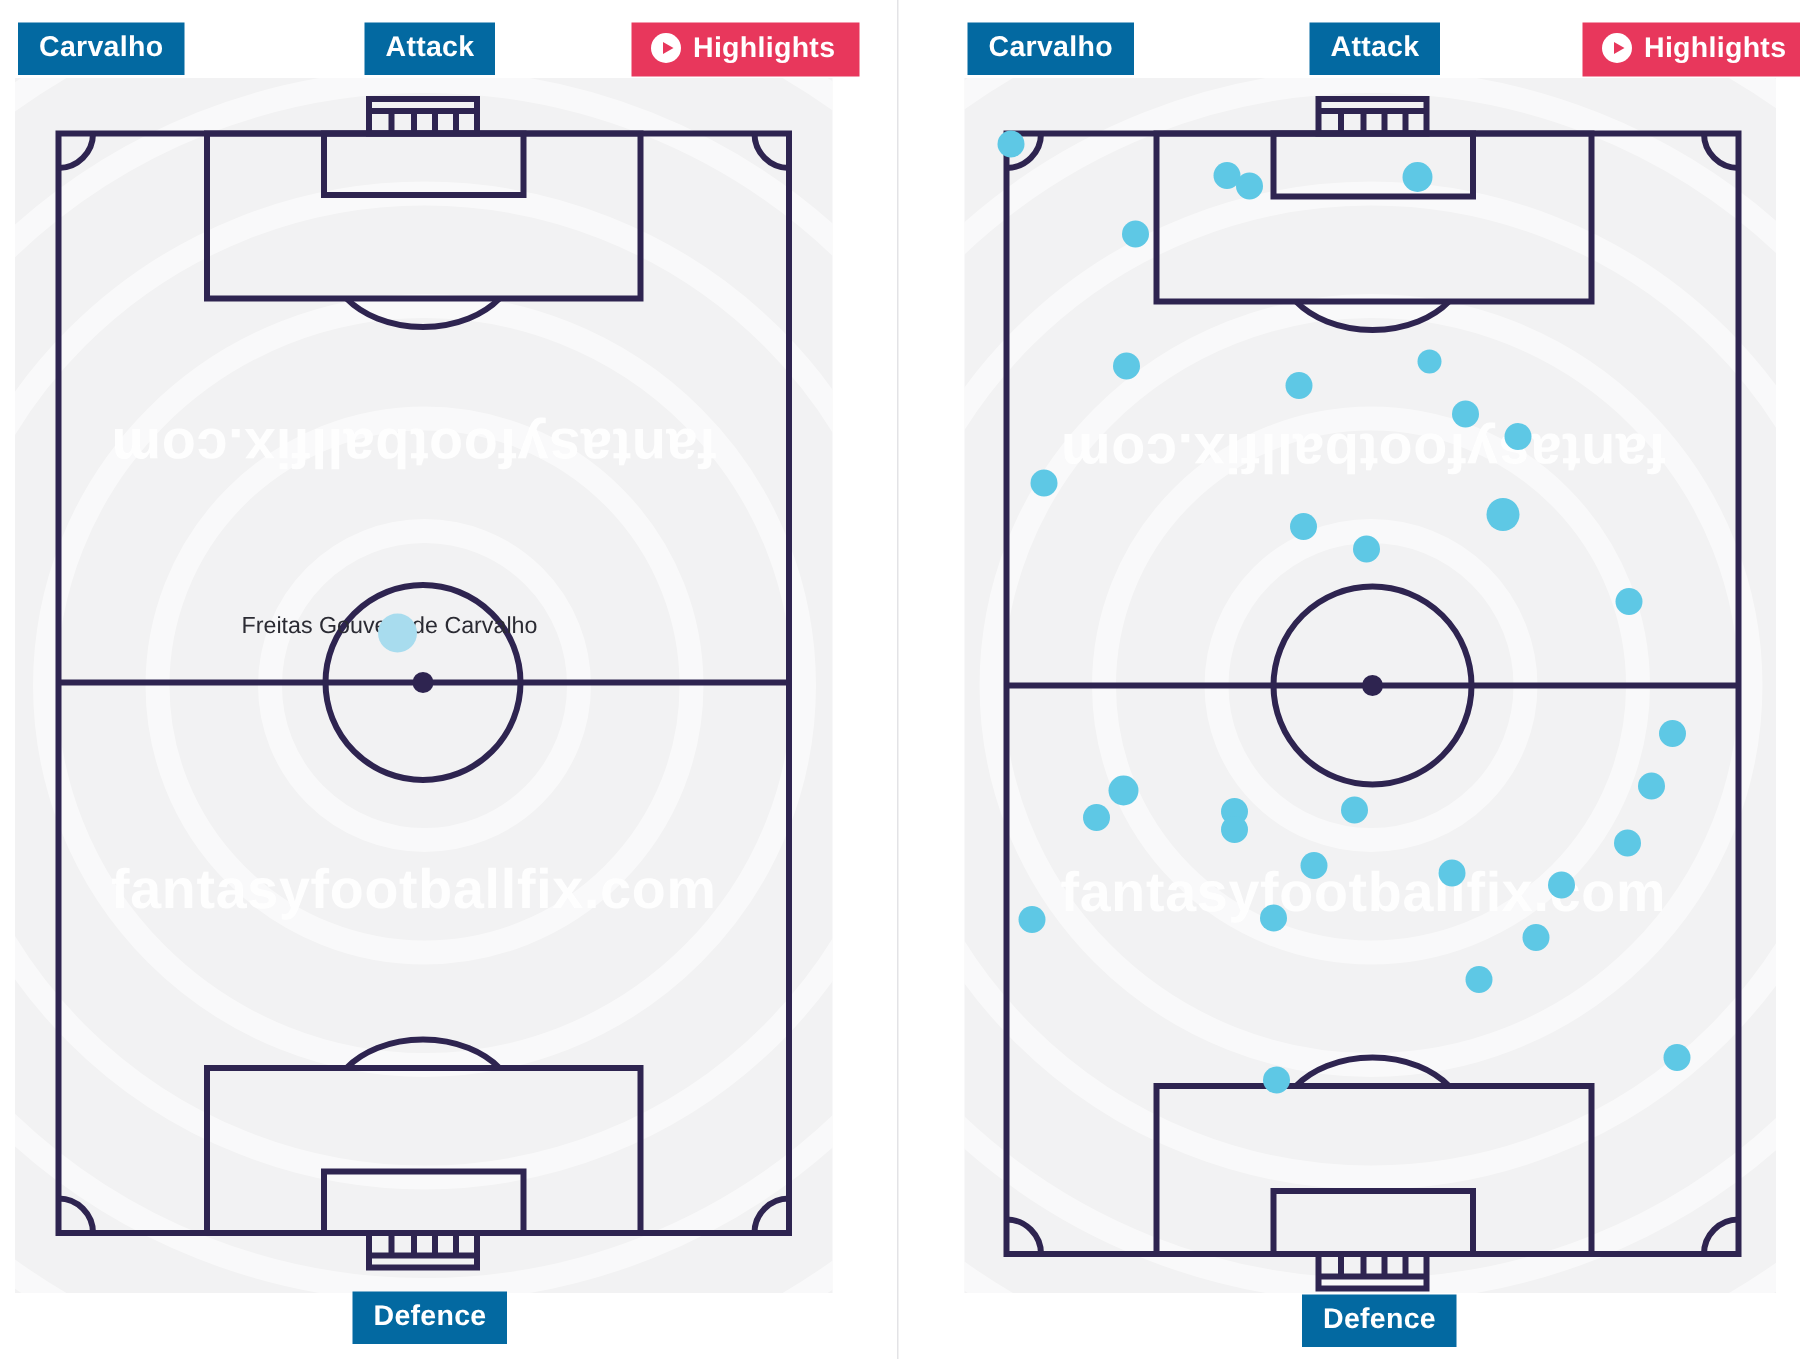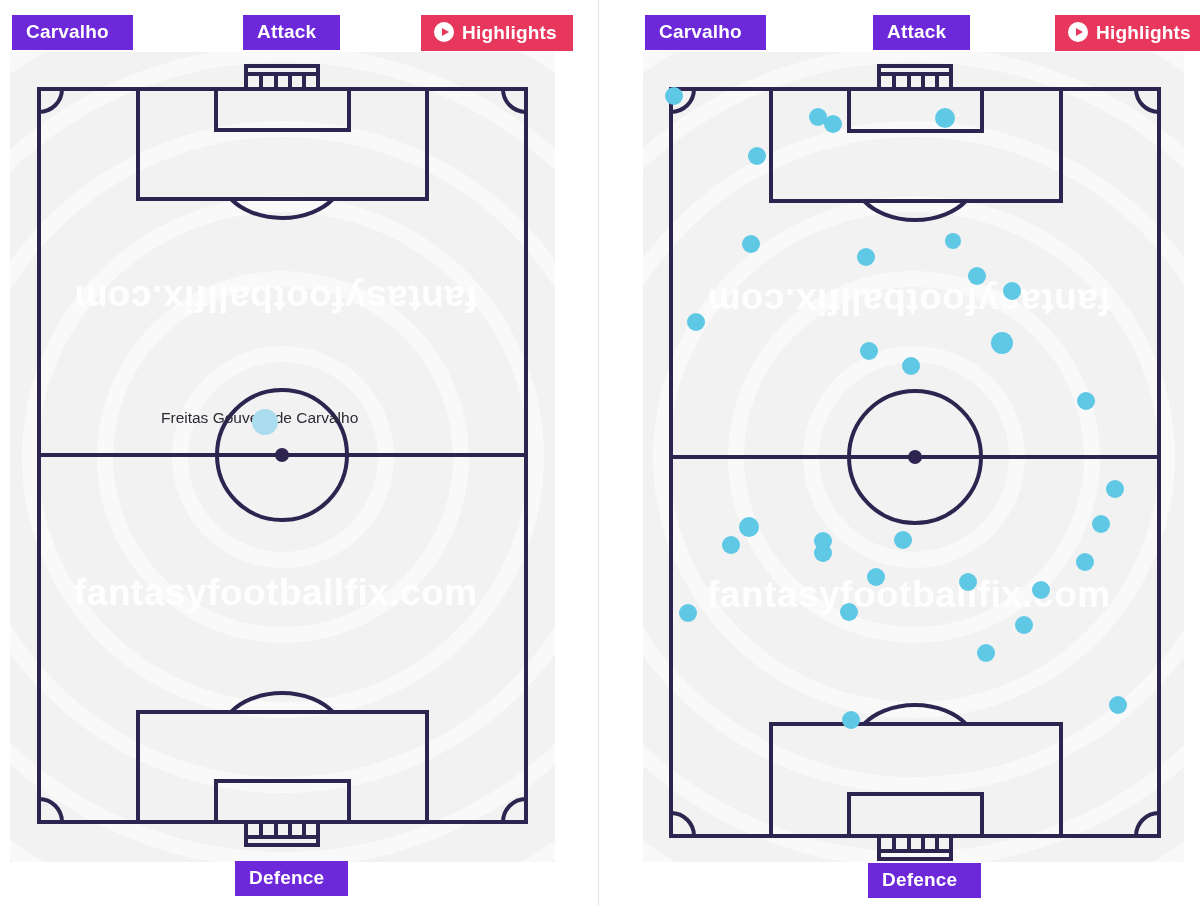--- a/index.html
+++ b/index.html
@@ -25,26 +25,26 @@
     border:16px solid rgba(255,255,255,0.55);
     left:50%;top:50%;transform:translate(-50%,-50%);
   }
 
   
   .lines{position:absolute;left:0;top:0;width:100%;height:100%;}
 
   
   .badge{
     position:absolute;
-    background:#6d28d9;
+    background:#0369a1;
     color:#ffffff;
     font-size:19px;
     font-weight:700;
     letter-spacing:.2px;
-    padding:7px 24px 9px 14px;
+    padding:7px 14px 9px 14px;
     white-space:nowrap;
     line-height:1;
     box-sizing:border-box;
   }
   .badge.highlights{
     background:#e8375c;
     display:flex;align-items:center;gap:8px;
     padding:7px 16px 9px 13px;
   }
   .play-ic{

